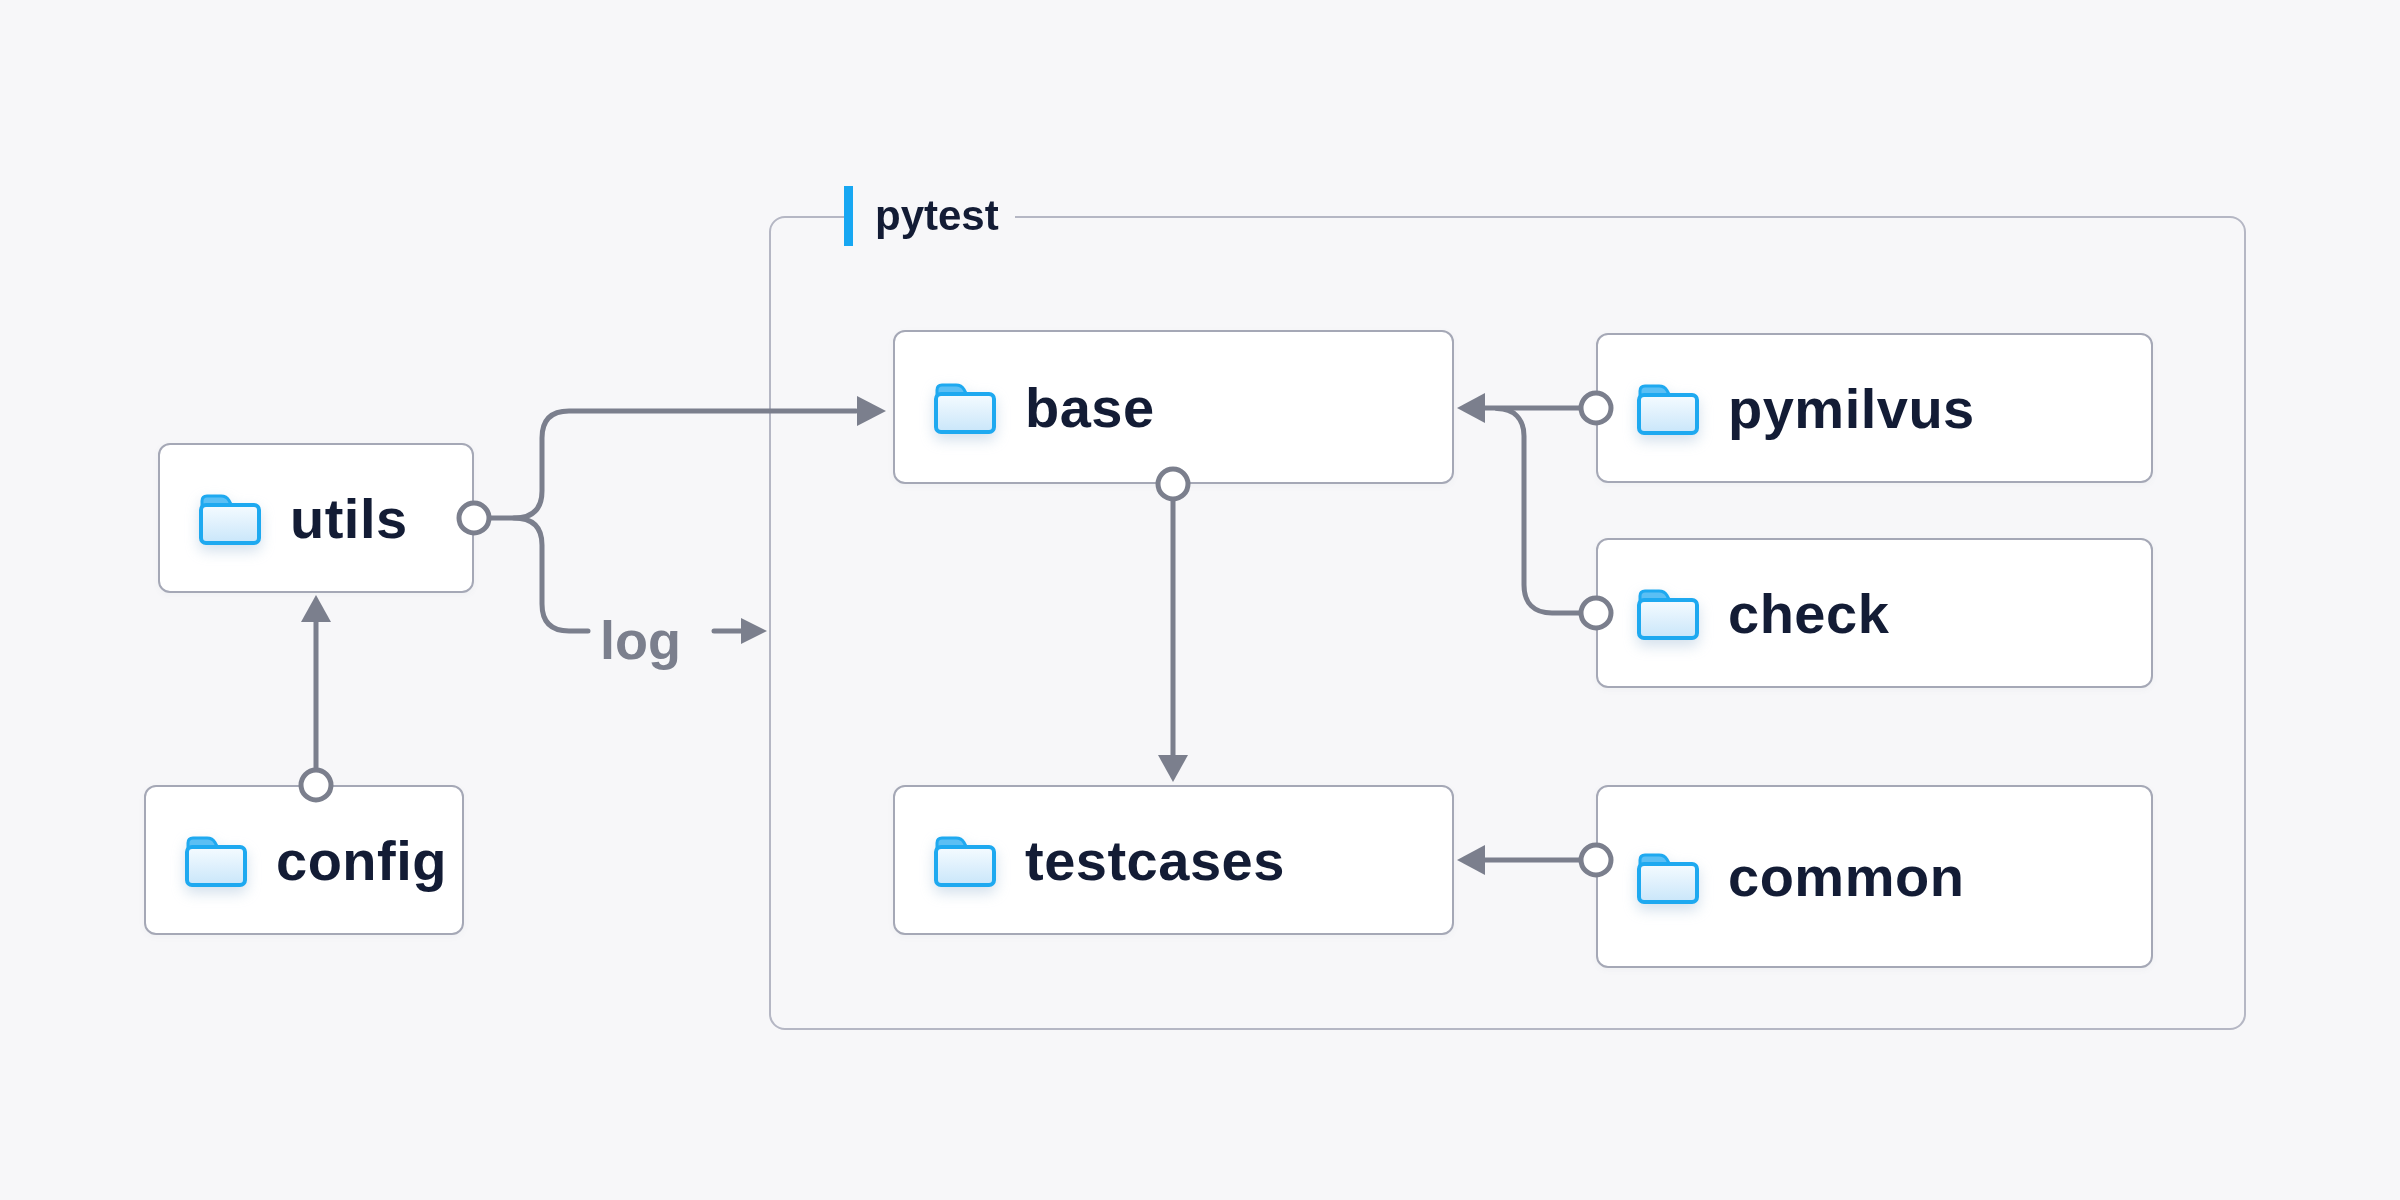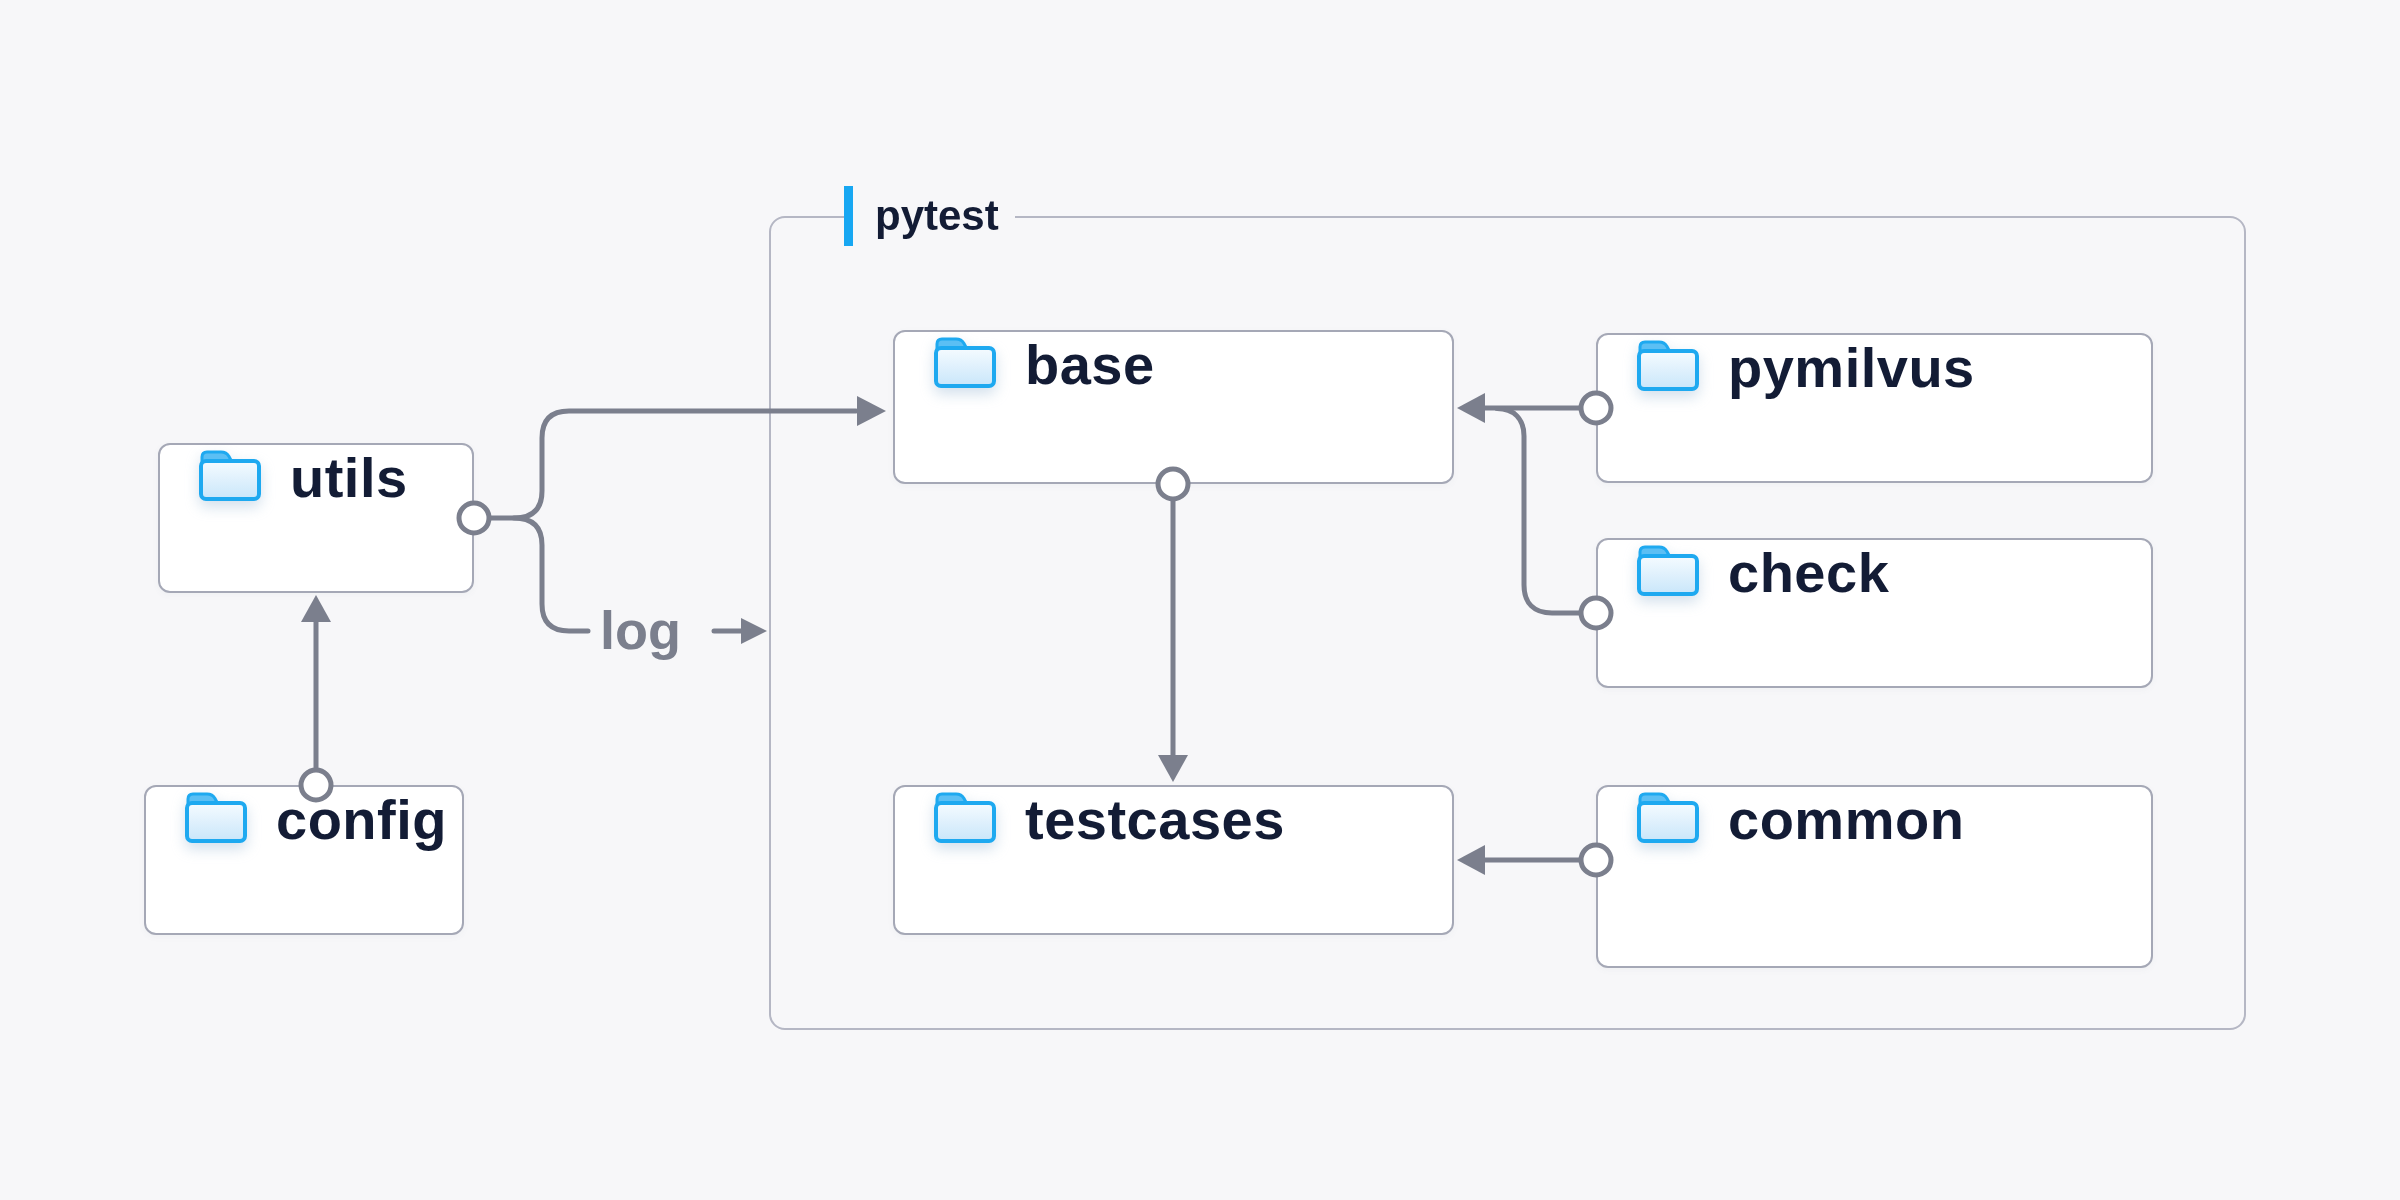--- a/index.html
+++ b/index.html
@@ -50,20 +50,21 @@
     color:var(--text);
     line-height:60px;
   }
   
   .node{
     position:absolute;
     background:var(--box-bg);
     border:2px solid var(--box-border);
     border-radius:12px;
     display:flex;
+    align-items:center;
     padding-left:36px;
     z-index:1;
     box-shadow:0 2px 6px rgba(100,110,140,0.05);
   }
   .folder{
     width:68px;height:58px;
     flex:0 0 auto;
     margin-right:26px;
     filter:drop-shadow(0 6px 7px rgba(130,165,200,0.35));
   }
@@ -94,20 +95,21 @@
     stroke-width:5;
   }
   .edge-label{
     position:absolute;
     font-size:54px;
     font-weight:600;
     color:var(--muted);
     transform:translateY(-52%);
     z-index:2;
     white-space:nowrap;
+    margin-top:10px;
   }
   .defs-holder{position:absolute;width:0;height:0;}
 </style>
 </head>
 <body>
 
 <svg class="defs-holder" aria-hidden="true">
   <defs>
     <linearGradient id="folderGrad" x1="0" y1="0" x2="0" y2="1">
       <stop offset="0" stop-color="#f5fbff"></stop>

